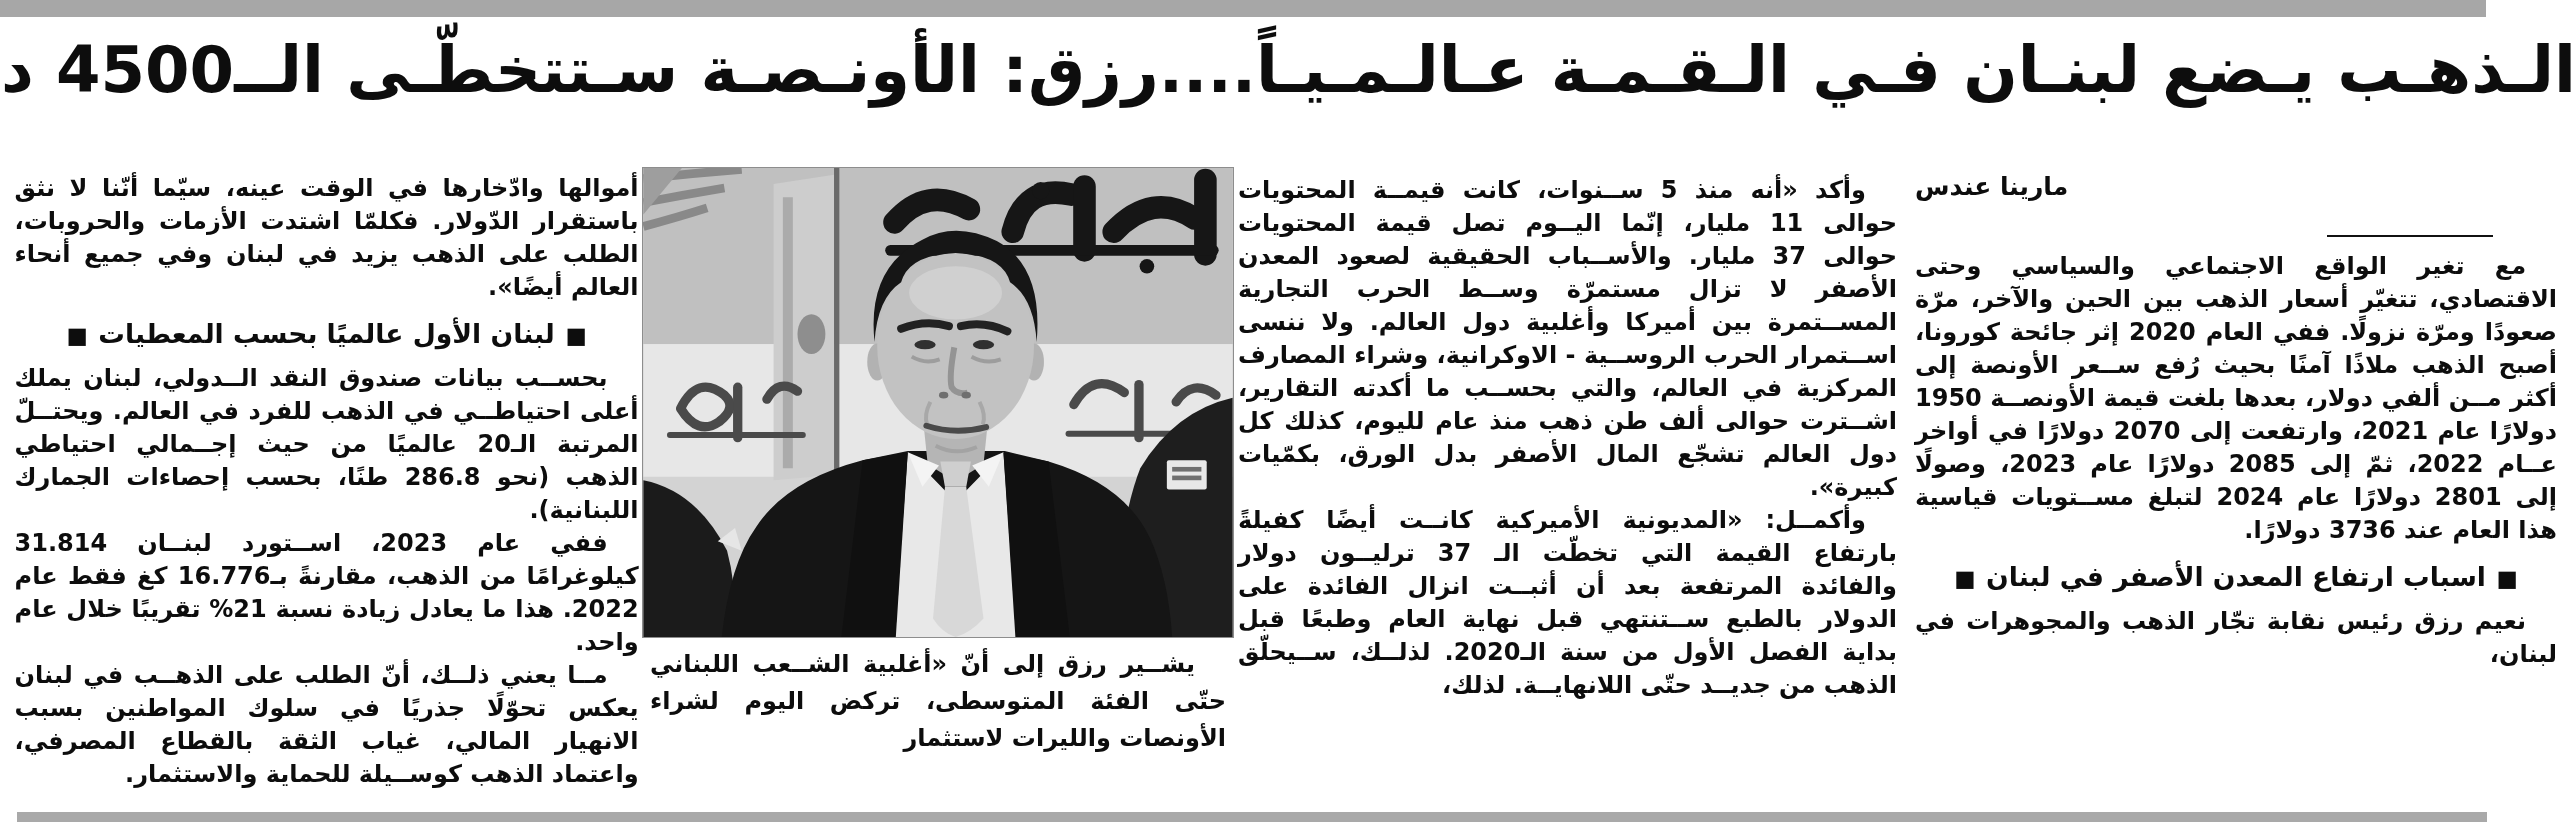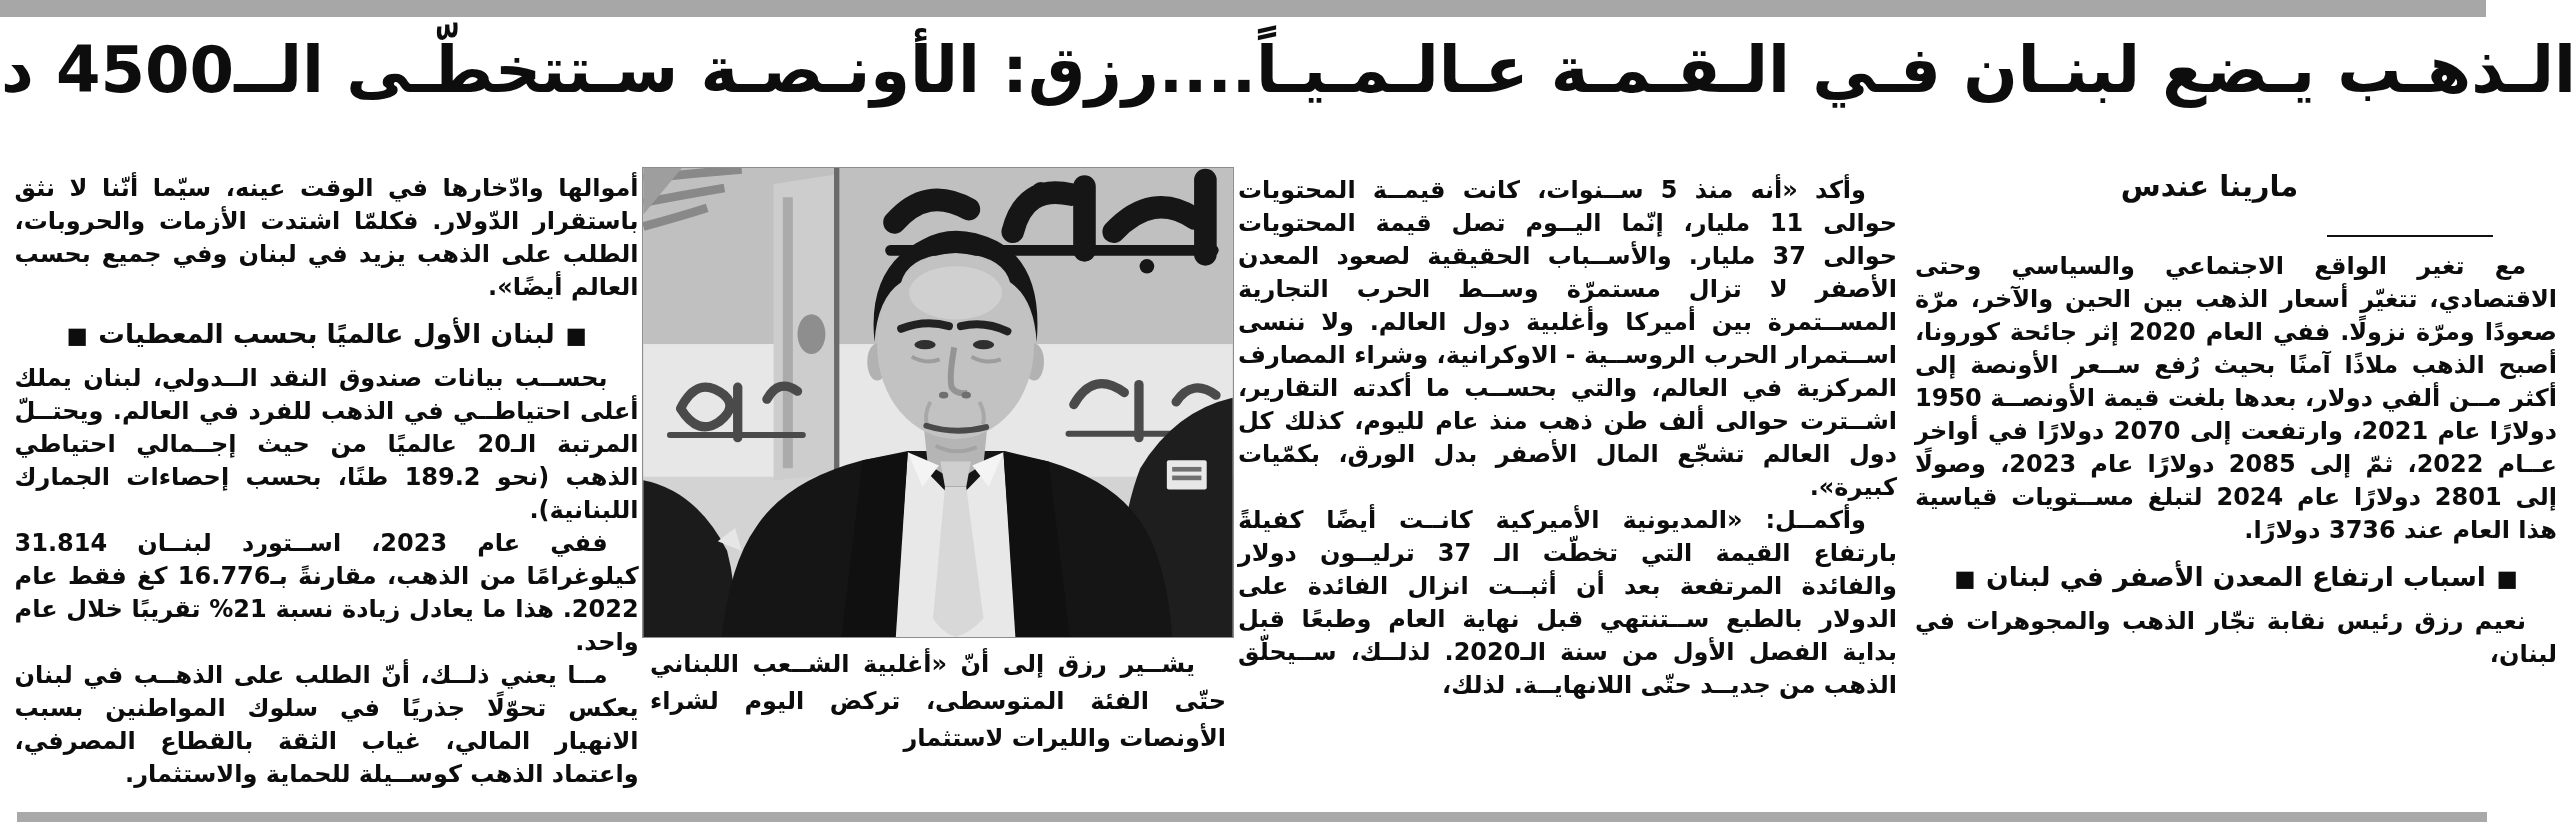--- a/index.html
+++ b/index.html
@@ -11,21 +11,21 @@
   #headline{position:absolute;left:0;top:33px;width:2576px;margin:0;text-align:center;
             direction:rtl;font-size:64px;font-weight:900;letter-spacing:-0.7px;white-space:nowrap;}
   .col{position:absolute;direction:rtl;text-align:justify;font-weight:700;
        font-size:24px;line-height:33px;}
   .col p{margin:0;padding:0;}
   .ind{text-indent:31px;}
   #col-right{left:1915px;top:166px;width:642px;}
   #col-middle{left:1238px;top:174px;width:659px;}
   #col-left{left:14.6px;top:172px;width:624px;}
   #photo-text{left:650px;top:646px;width:576px;line-height:37px;}
-  .byline{font-size:29px;line-height:41px;font-weight:700;padding-right:53px;text-align:center;}
+  .byline{font-size:25px;line-height:41px;font-weight:700;padding-right:53px;text-align:left;}
   .byline-rule{width:166px;height:2px;background:#111;margin:28px 64px 13.3px 0;}
   .subhead{margin:10.6px 0 8px;text-align:center;font-size:26.6px;font-weight:700;
            text-indent:0;line-height:37px;}
   .subhead .sq{font-size:22.6px;margin:0 10.6px;vertical-align:middle;}
   #photo{position:absolute;left:643px;top:168px;width:590px;height:469px;margin:0;
          outline:0.7px solid #8d8d8d;background:#c9c9c9;}
 </style>
 </head>
 <body>
 
@@ -132,25 +132,25 @@
         <path d="M440,418 q30,16 62,2" stroke="#a3a3a3" stroke-width="6" fill="none"></path>
       </g>
     </svg>
   </figure>
 
   <section id="photo-text" class="col">
     <p class="ind">يشــير رزق إلى أنّ «أغلبية الشــعب اللبناني حتّى الفئة المتوسطى، تركض اليوم لشراء الأونصات والليرات لاستثمار</p>
   </section>
 
   <section id="col-left" class="col">
-    <p>أموالها وادّخارها في الوقت عينه، سيّما أنّنا لا نثق باستقرار الدّولار. فكلمّا اشتدت الأزمات والحروبات، الطلب على الذهب يزيد في لبنان وفي جميع بحسب العالم أيضًا».</p>
+    <p>أموالها وادّخارها في الوقت عينه، سيّما أنّنا لا نثق باستقرار الدّولار. فكلمّا اشتدت الأزمات والحروبات، الطلب على الذهب يزيد في لبنان وفي جميع أنحاء العالم أيضًا».</p>
     <h3 class="subhead">
       <span class="sq">■</span><span>لبنان الأول عالميًا بحسب المعطيات</span><span class="sq">■</span>
     </h3>
-    <p class="ind">بحســب بيانات صندوق النقد الــدولي، لبنان يملك أعلى احتياطــي في الذهب للفرد في العالم. ويحتــلّ المرتبة الـ20 عالميًا من حيث إجــمالي احتياطي الذهب (نحو 189.2 طنًا، بحسب إحصاءات الجمارك اللبنانية).</p>
+    <p class="ind">بحســب بيانات صندوق النقد الــدولي، لبنان يملك أعلى احتياطــي في الذهب للفرد في العالم. ويحتــلّ المرتبة الـ20 عالميًا من حيث إجــمالي احتياطي الذهب (نحو 286.8 طنًا، بحسب إحصاءات الجمارك اللبنانية).</p>
     <p class="ind">ففي عام 2023، اســتورد لبنــان 31.814 كيلوغرامًا من الذهب، مقارنةً بـ16.776 كغ فقط عام 2022. هذا ما يعادل زيادة نسبة 21% تقريبًا خلال عام واحد.</p>
     <p class="ind">مــا يعني ذلــك، أنّ الطلب على الذهــب في لبنان يعكس تحوّلًا جذريًا في سلوك المواطنين بسبب الانهيار المالي، غياب الثقة بالقطاع المصرفي، واعتماد الذهب كوســيلة للحماية والاستثمار.</p>
   </section>
 
   <div id="scan-bottom" class="scanbar"></div>
 
 </div>
 
 
 </body></html>

